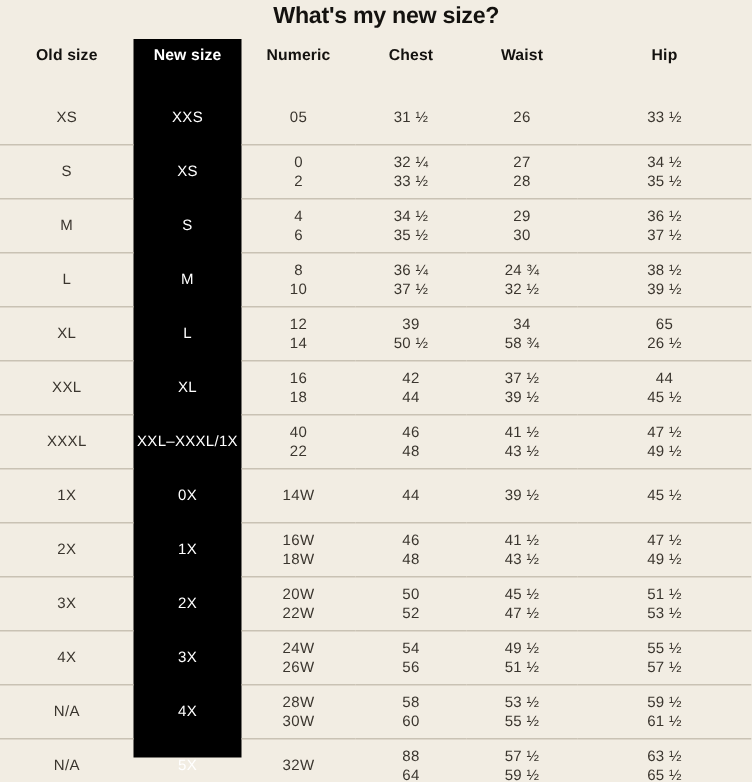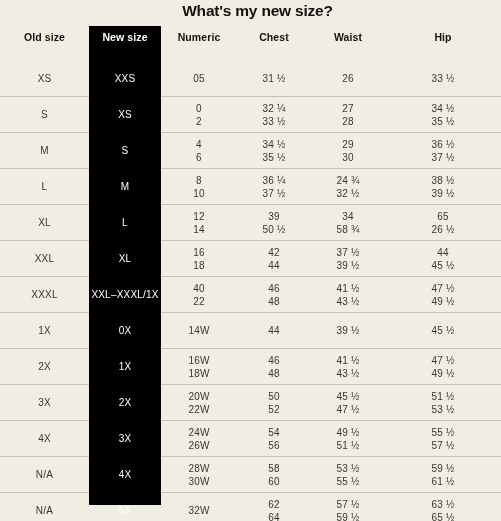--- a/index.html
+++ b/index.html
@@ -583,21 +583,21 @@
               <span class="ln frac">5X</span>
             </span>
           </td>
           <td>
             <span class="stack">
               <span class="ln frac">32W</span>
             </span>
           </td>
           <td>
             <span class="stack">
-              <span class="ln frac">62</span>
+              <span class="ln frac">88</span>
               <span class="ln frac">64</span>
             </span>
           </td>
           <td>
             <span class="stack">
               <span class="ln frac">57 ½</span>
               <span class="ln frac">59 ½</span>
             </span>
           </td>
           <td>

